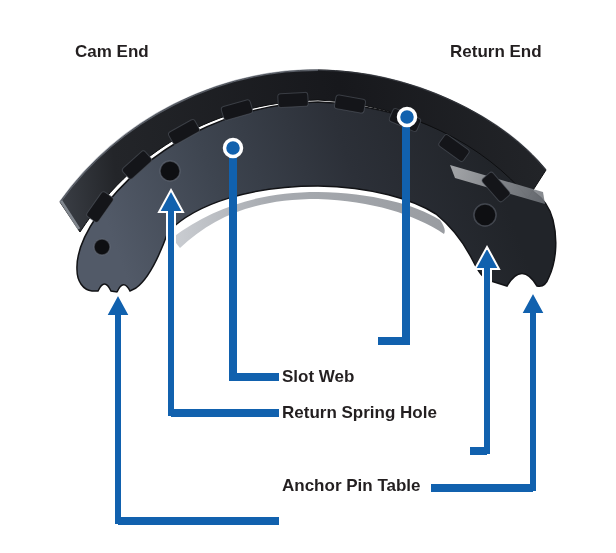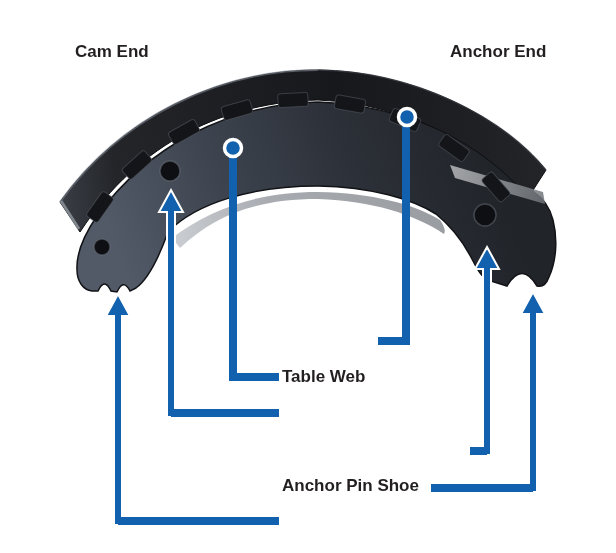--- a/index.html
+++ b/index.html
@@ -123,17 +123,18 @@
         <path class="accs" d="M 431,488 L 533,488"></path>
         <path class="accs" d="M 279,521 L 118,521"></path>
       </g>
 
       <circle class="acc" cx="407" cy="117" r="8.5" stroke="#ffffff" stroke-width="3.5"></circle>
       <circle class="acc" cx="233" cy="148" r="8.5" stroke="#ffffff" stroke-width="3.5"></circle>
     </g>
   </svg>
 
   <div class="lbl end-lbl" style="left:75px;top:43px">Cam End</div>
-  <div class="lbl end-lbl" style="left:450px;top:43px">Anchor End</div>
+  <div class="lbl end-lbl" style="left:450px;top:43px">Return End</div>
 
-  <div class="lbl" style="left:282px;top:367px">Table Web</div>
-  <div class="lbl" style="left:282px;top:476px">Anchor Pin Shoe</div>
+  <div class="lbl" style="left:282px;top:367px">Slot Web</div>
+  <div class="lbl" style="left:282px;top:403px">Return Spring Hole</div>
+  <div class="lbl" style="left:282px;top:476px">Anchor Pin Table</div>
 </div>
 
 </body></html>

